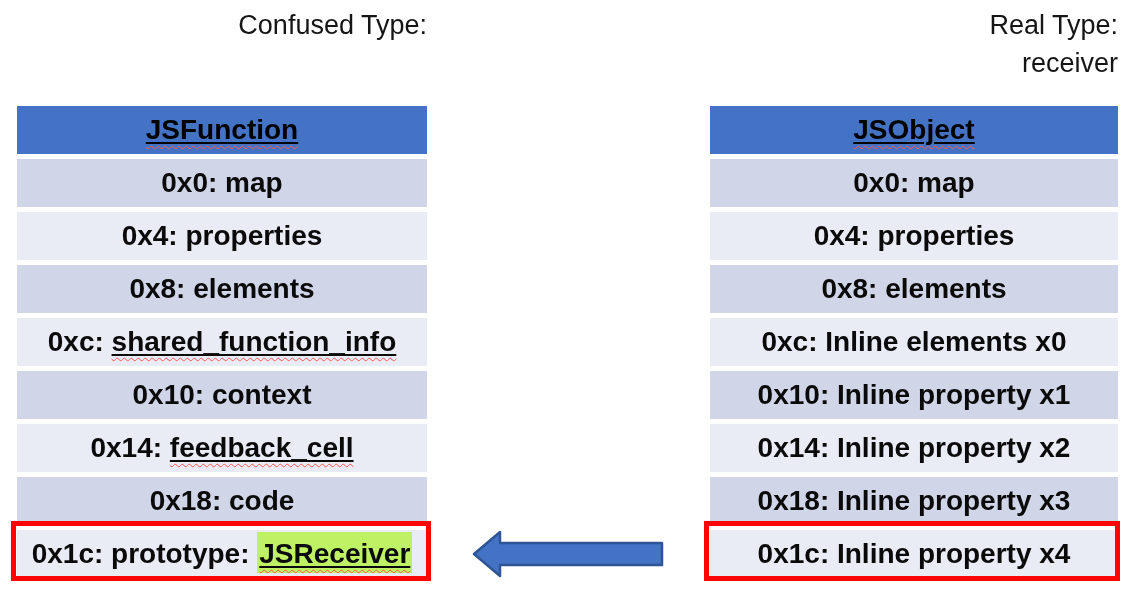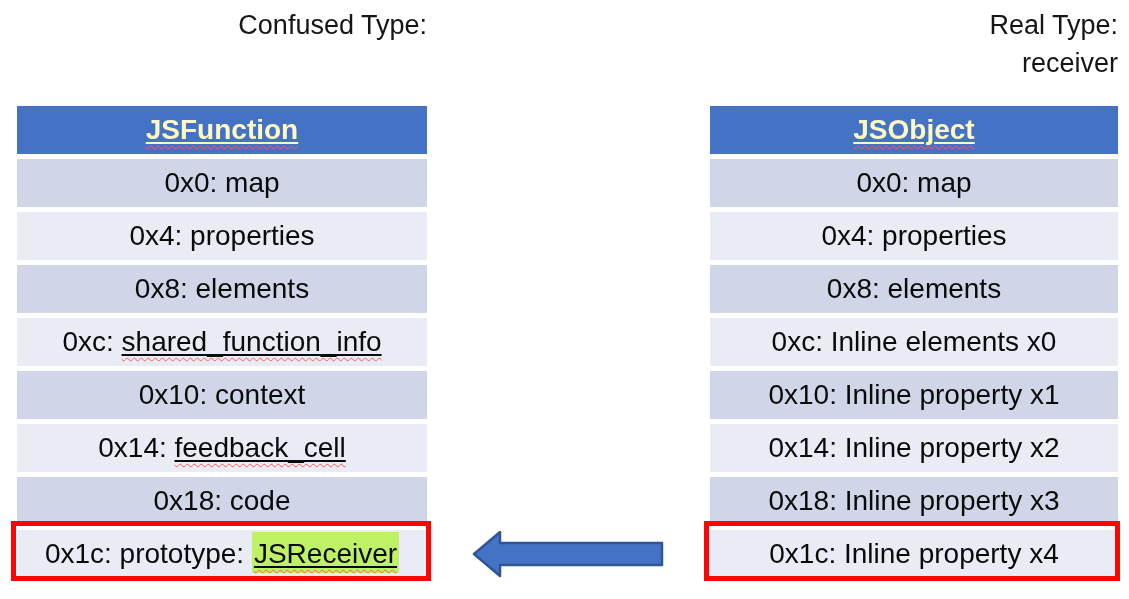--- a/index.html
+++ b/index.html
@@ -36,31 +36,32 @@
     left: 0;
     width: 100%;
     display: flex;
     flex-direction: column;
     gap: 5px;
   }
   .thead {
     height: 48px;
     line-height: 48px;
     background: #4472C4;
-    color: #fef9c3;
+    color: #000000;
     font-weight: bold;
     font-size: 28px;
     text-align: center;
   }
   .row {
     height: 48px;
     line-height: 48px;
     font-size: 28px;
     text-align: center;
     white-space: nowrap;
+    font-weight: bold;
   }
   .row.dark  { background: #D0D6E8; }
   .row.light { background: #E9EBF5; }
 
   
   .u {
     text-decoration: underline;
     text-decoration-thickness: 2px;
     text-underline-offset: 3px;
   }

